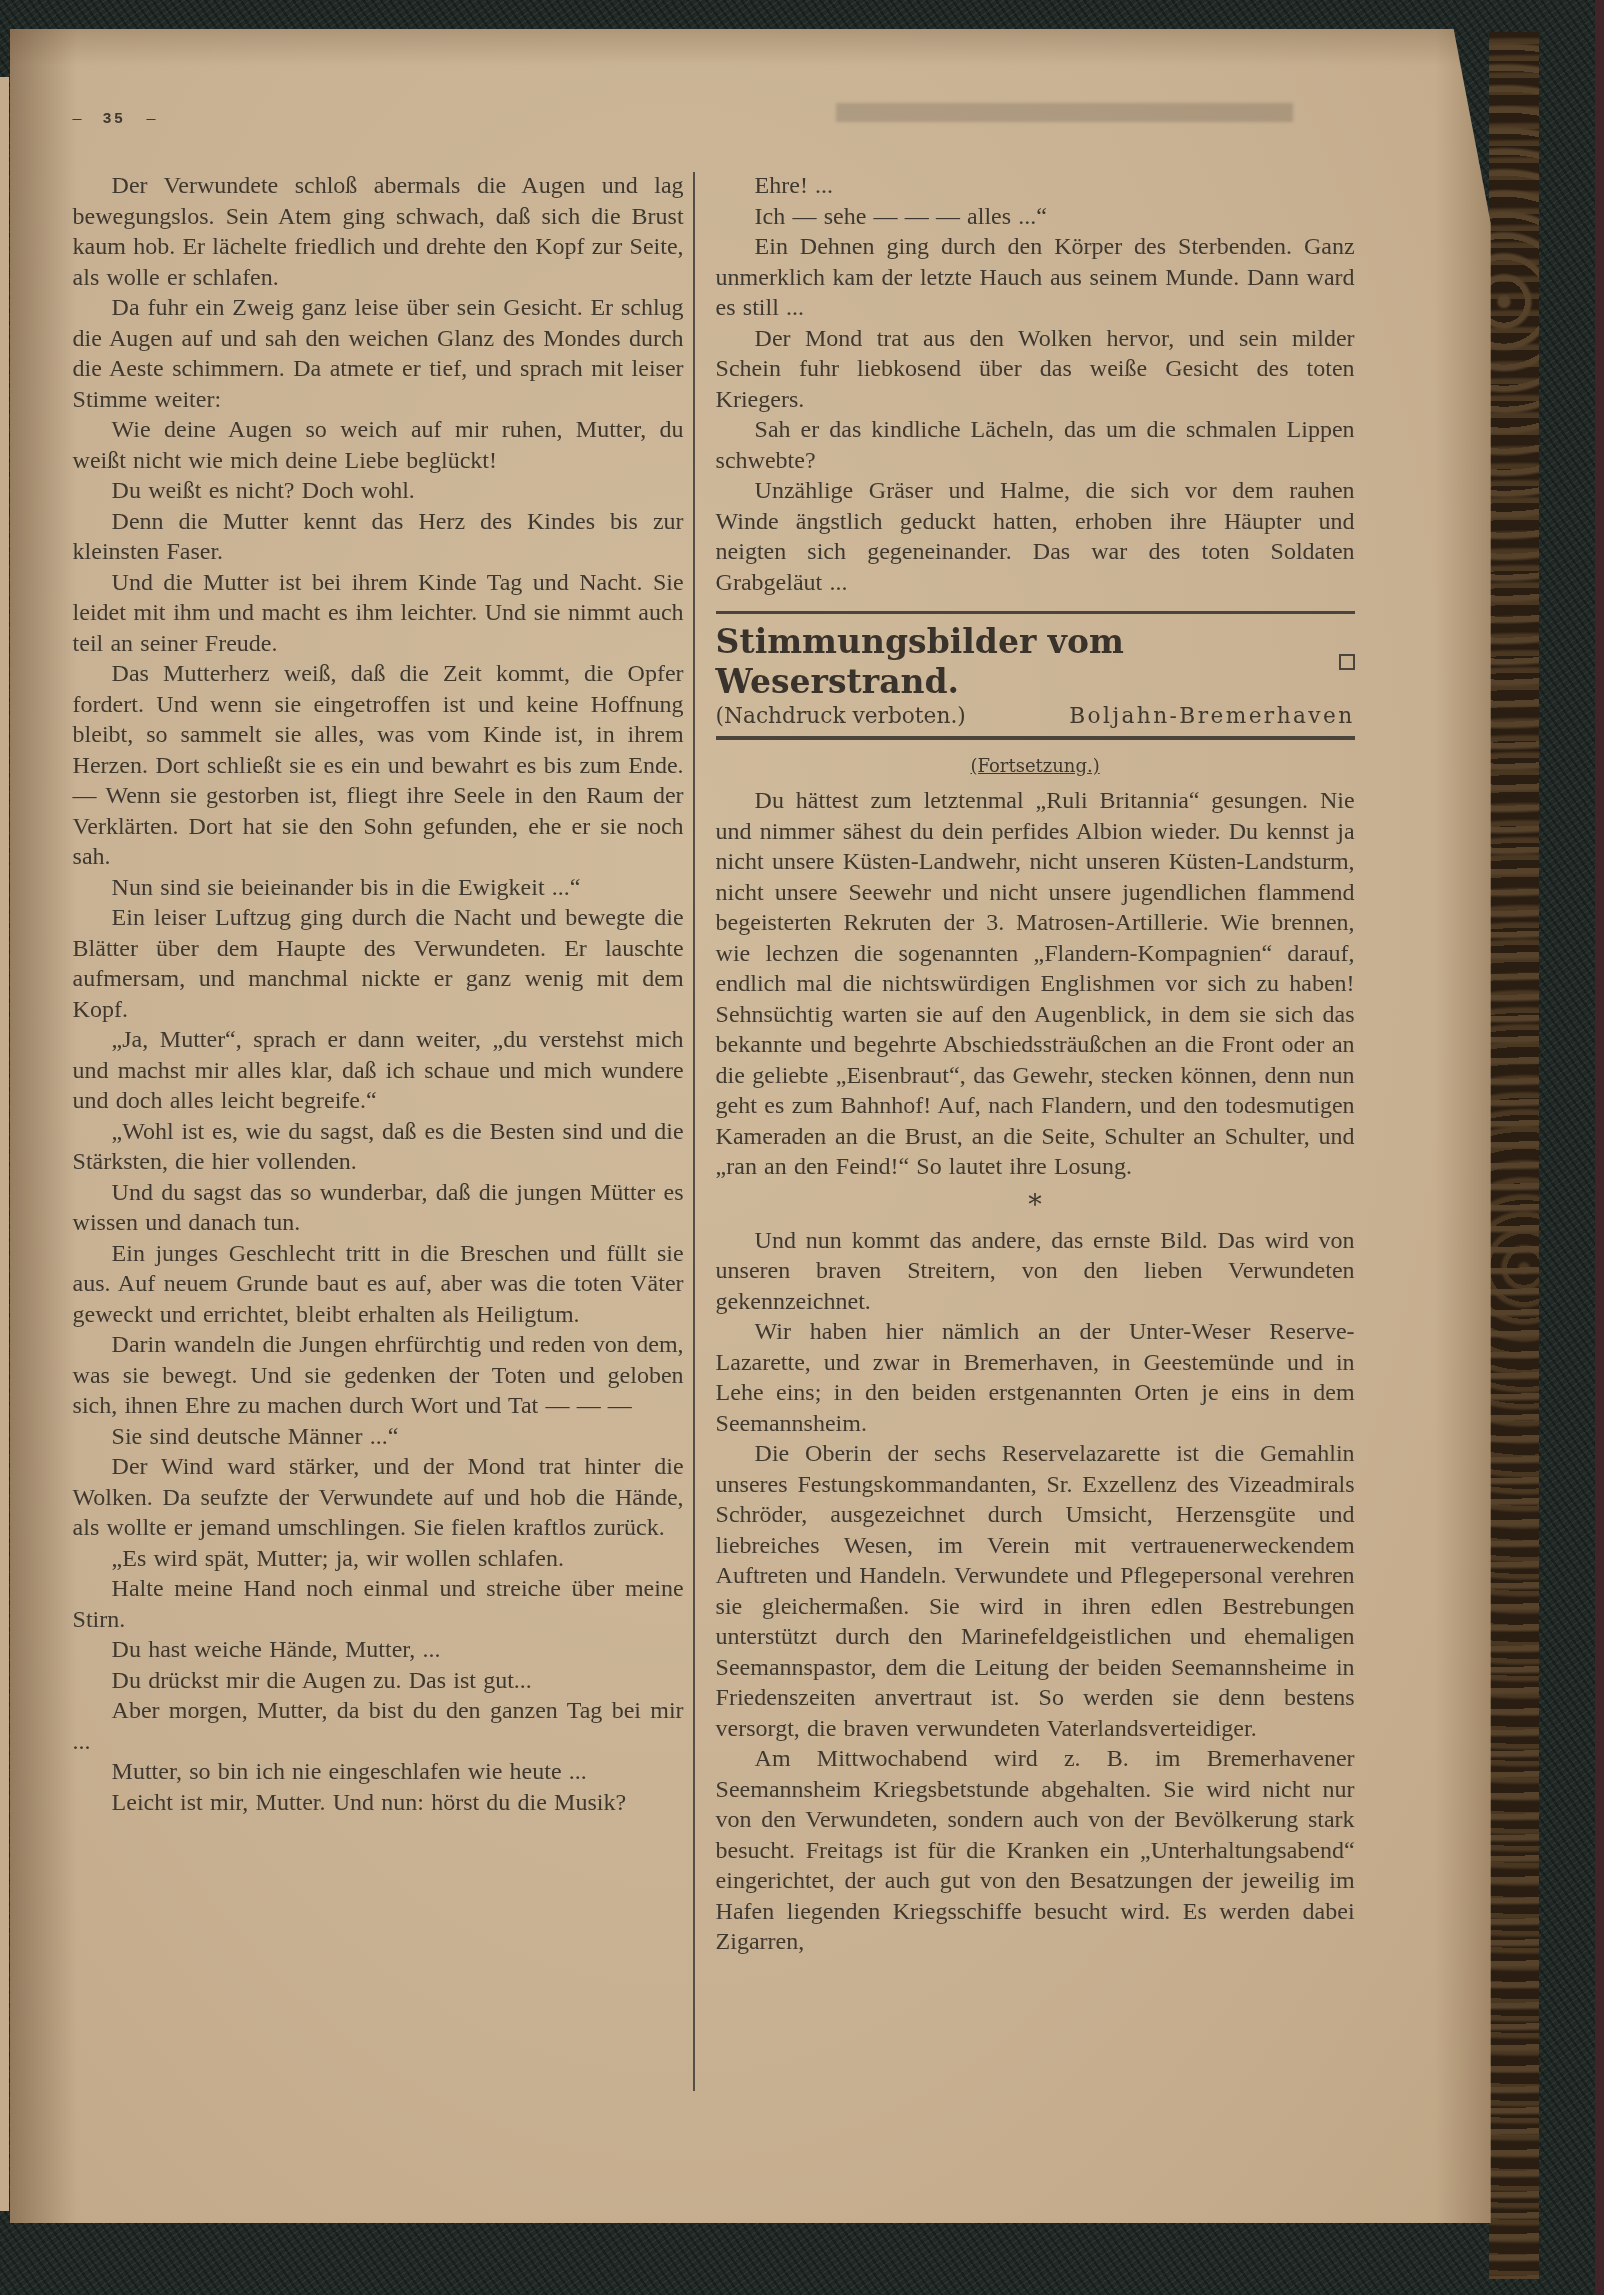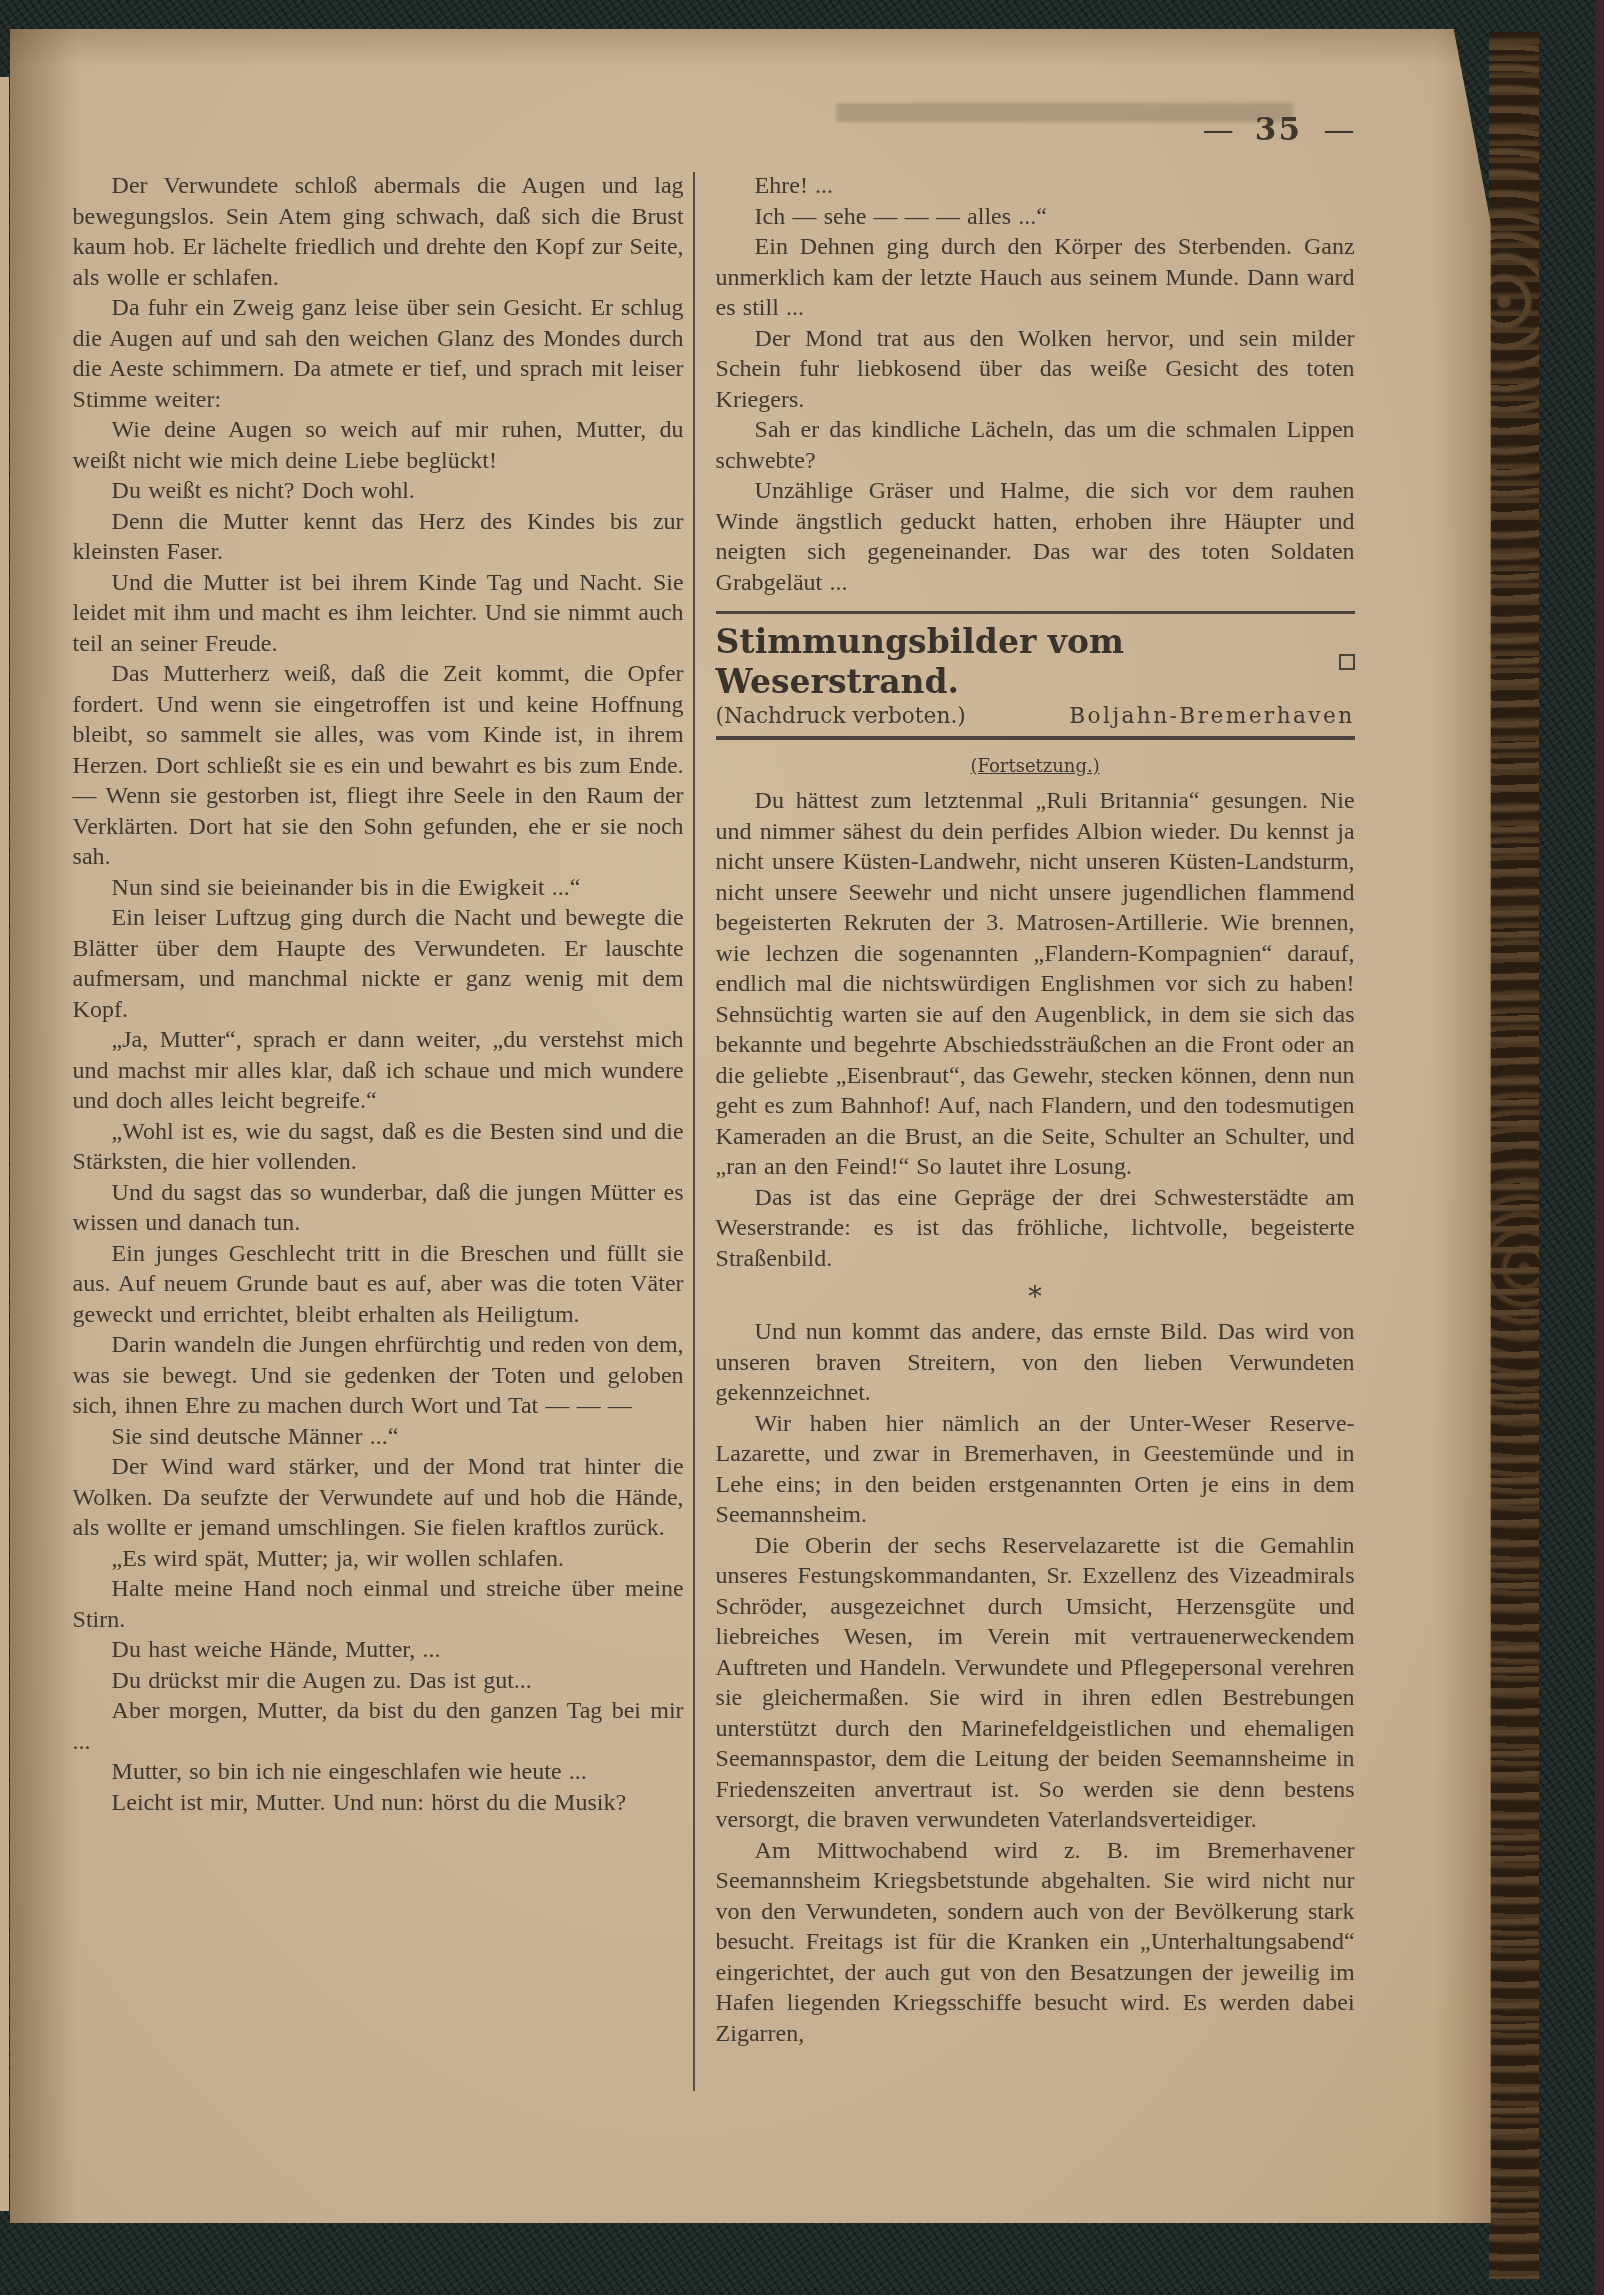--- a/index.html
+++ b/index.html
@@ -26,22 +26,22 @@
     clip-path:polygon(0 0, 1444px 0, 1481px 194px, 1481px 2194px, 0 2194px);
   }
   .gutter-shadow{position:absolute;left:0;top:0;width:67px;height:100%;
     background:linear-gradient(90deg, rgba(88,62,38,.45), rgba(88,62,38,0));}
   .rightedge-shade{position:absolute;right:0;top:0;width:56px;height:100%;
     background:linear-gradient(270deg, rgba(110,82,52,.38), rgba(110,82,52,0));}
   .topedge-shade{position:absolute;left:0;top:0;width:100%;height:37px;
     background:linear-gradient(180deg, rgba(100,75,48,.28), rgba(100,75,48,0));}
   .print-smudge{position:absolute;left:826px;top:74px;width:457px;height:19px;
     background:rgba(62,56,47,.20);filter:blur(1.6px);}
-  .pageno-row{position:absolute;left:63px;top:82px;width:1282px;text-align:right;
-    font-size:31px;color:#3e382f;}
+  .pageno-row{position:absolute;left:63px;top:82px;width:1282px;text-align:left;
+    font-size:15px;color:#3e382f;font-family:Liberation Mono, monospace;}
   .pageno-row .num{font-weight:bold;letter-spacing:2.4px;padding:0 21px;}
   .col-left{position:absolute;left:63px;top:141px;width:611px;}
   .col-divider{position:absolute;left:683px;top:143px;width:2.4px;height:1919px;background:#554e45;}
   .col-right{position:absolute;left:706px;top:141px;width:639px;}
   .par{margin:0;text-indent:39px;text-align:justify;font-size:24px;line-height:30.5px;
     color:#3e382f;word-spacing:1.2px;font-family:Liberation Serif, serif;}
   .rule-top{height:2.4px;background:#4a443c;margin:14.4px 0 8px;}
   .rule-bottom{height:4px;background:#4a443c;margin:8px 0 0;}
   .title-row{display:flex;align-items:center;justify-content:space-between;}
   .section-title{font-size:33px;line-height:40px;font-weight:bold;color:#39332b;}
@@ -115,21 +115,20 @@
     <div class="notice-row">
       <span>(Nachdruck verboten.)</span>
       <span class="author">Boljahn-Bremerhaven</span>
     </div>
     <div class="rule-bottom"></div>
 
     <div class="fortsetzung">(Fortsetzung.)</div>
 
     <div>
         <p class="par">Du hättest zum letztenmal „Ruli Britannia“ gesungen. Nie und nimmer sähest du dein perfides Albion wieder. Du kennst ja nicht unsere Küsten-Landwehr, nicht unseren Küsten-Landsturm, nicht unsere Seewehr und nicht unsere jugendlichen flammend begeisterten Rekruten der 3. Matrosen-Artillerie. Wie brennen, wie lechzen die sogenannten „Flandern-Kompagnien“ darauf, endlich mal die nichtswürdigen Englishmen vor sich zu haben! Sehnsüchtig warten sie auf den Augenblick, in dem sie sich das bekannte und begehrte Abschiedssträußchen an die Front oder an die geliebte „Eisenbraut“, das Gewehr, stecken können, denn nun geht es zum Bahnhof! Auf, nach Flandern, und den todesmutigen Kameraden an die Brust, an die Seite, Schulter an Schulter, und „ran an den Feind!“ So lautet ihre Losung.</p>
-        <p class="par">Das ist das eine Gepräge der drei Schwesterstädte am Weserstrande: es ist das fröhliche, lichtvolle, begeisterte Straßenbild.</p>
       </div>
 
     <div class="star-sep">*</div>
 
     <div>
         <p class="par">Und nun kommt das andere, das ernste Bild. Das wird von unseren braven Streitern, von den lieben Verwundeten gekennzeichnet.</p>
         <p class="par">Wir haben hier nämlich an der Unter-Weser Reserve-Lazarette, und zwar in Bremerhaven, in Geestemünde und in Lehe eins; in den beiden erstgenannten Orten je eins in dem Seemannsheim.</p>
         <p class="par">Die Oberin der sechs Reservelazarette ist die Gemahlin unseres Festungskommandanten, Sr. Exzellenz des Vizeadmirals Schröder, ausgezeichnet durch Umsicht, Herzensgüte und liebreiches Wesen, im Verein mit vertrauenerweckendem Auftreten und Handeln. Verwundete und Pflegepersonal verehren sie gleichermaßen. Sie wird in ihren edlen Bestrebungen unterstützt durch den Marinefeldgeistlichen und ehemaligen Seemannspastor, dem die Leitung der beiden Seemannsheime in Friedenszeiten anvertraut ist. So werden sie denn bestens versorgt, die braven verwundeten Vaterlandsverteidiger.</p>
         <p class="par">Am Mittwochabend wird z. B. im Bremerhavener Seemannsheim Kriegsbetstunde abgehalten. Sie wird nicht nur von den Verwundeten, sondern auch von der Bevölkerung stark besucht. Freitags ist für die Kranken ein „Unterhaltungsabend“ eingerichtet, der auch gut von den Besatzungen der jeweilig im Hafen liegenden Kriegsschiffe besucht wird. Es werden dabei Zigarren,</p>
       </div>

